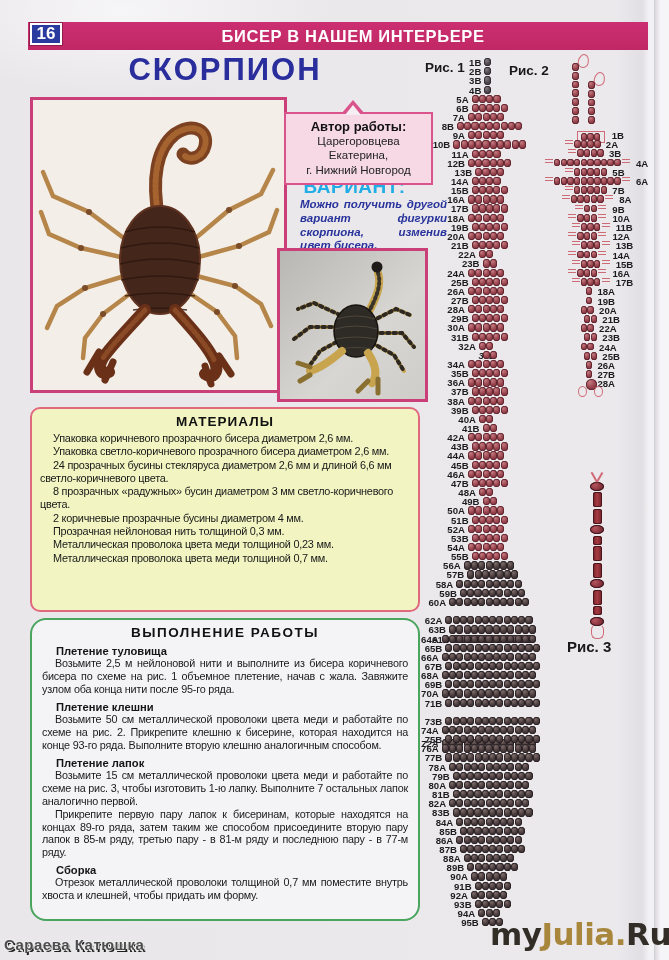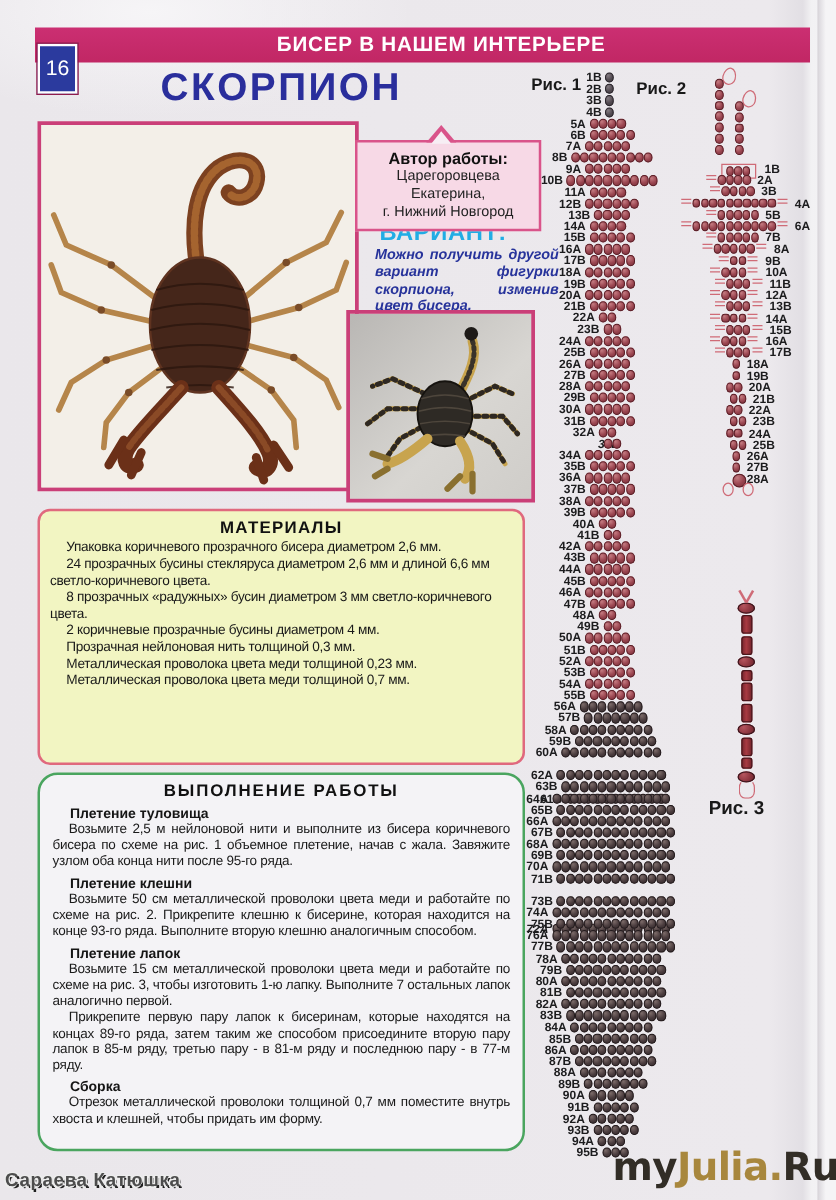--- a/index.html
+++ b/index.html
@@ -9,23 +9,23 @@
           radial-gradient(ellipse 300px 120px at 18% 1%, #f6f5f7 0%, rgba(246,245,247,0) 70%),
           linear-gradient(to right,#eae7eb 0%,#ece9ed 92%,#e2dfe4 96%,#f2f1f3 97%,#f4f3f5 100%);
   }
   .page-edge{position:absolute;right:0;top:0;width:14px;height:100%;
      background:linear-gradient(to right,#dcd9de,#f5f4f6 40%);border-left:1px solid #d3d0d5;}
 
   
   .header-band{position:absolute;left:28px;top:22px;width:620px;height:28px;
      background:linear-gradient(to bottom,#cb2f72,#c12764);display:flex;align-items:center;}
   .header-title{flex:1;text-align:center;color:#fff;font-weight:bold;font-size:16.5px;letter-spacing:.6px;padding-left:30px;}
-  .page-num{position:absolute;left:2px;top:13px;width:32px;height:40px;background:#2b3a9e;
+  .page-num{position:absolute;left:2px;top:1px;width:32px;height:22px;background:#2b3a9e;
      border:2px solid #fff;box-sizing:border-box;outline:1px solid #8f1c4d;
-     color:#fff;font-weight:normal;font-size:17px;display:flex;align-items:center;justify-content:center;}
+     color:#fff;font-weight:bold;font-size:17px;display:flex;align-items:center;justify-content:center;}
 
   .article-title{position:absolute;left:40px;top:52px;width:370px;text-align:center;
      font-size:31px;font-weight:bold;color:#2a2e9c;letter-spacing:2px;}
 
   
   .photo1{position:absolute;left:30px;top:97px;width:251px;height:290px;border:3px solid #ca3f78;background:#f3efe8;}
   .photo2{position:absolute;left:277px;top:248px;width:145px;height:148px;border:3px solid #ca3f78;
      background:linear-gradient(135deg,#b9b7b4,#d8d6d2 60%,#cfcdc9);z-index:5;}
   .photo1 svg,.photo2 svg{display:block;}
 
@@ -214,20 +214,21 @@
       <path d="M30 116 L18 112 M30 124 L20 130" stroke="#8a7030" stroke-width="5" stroke-linecap="round"></path>
       <path d="M88 102 C96 114 98 124 92 132" fill="none" stroke="#c8a44e" stroke-width="8" stroke-linecap="round"></path>
       <path d="M88 130 L78 140 M98 128 L98 142" stroke="#8a7030" stroke-width="5" stroke-linecap="round"></path>
     </svg>
   </div>
 
   <div class="materials-box">
     <div class="materials-title">МАТЕРИАЛЫ</div>
     <div id="materials-list">
         <p class="mat-item">Упаковка коричневого прозрачного бисера диаметром 2,6 мм.</p>
+        <p class="mat-item">Упаковка светло-коричневого прозрачного бисера диаметром 2,6 мм.</p>
         <p class="mat-item">24 прозрачных бусины стекляруса диаметром 2,6 мм и длиной 6,6 мм светло-коричневого цвета.</p>
         <p class="mat-item">8 прозрачных «радужных» бусин диаметром 3 мм светло-коричневого цвета.</p>
         <p class="mat-item">2 коричневые прозрачные бусины диаметром 4 мм.</p>
         <p class="mat-item">Прозрачная нейлоновая нить толщиной 0,3 мм.</p>
         <p class="mat-item">Металлическая проволока цвета меди толщиной 0,23 мм.</p>
         <p class="mat-item">Металлическая проволока цвета меди толщиной 0,7 мм.</p>
       </div>
   </div>
 
   <div class="work-box">

